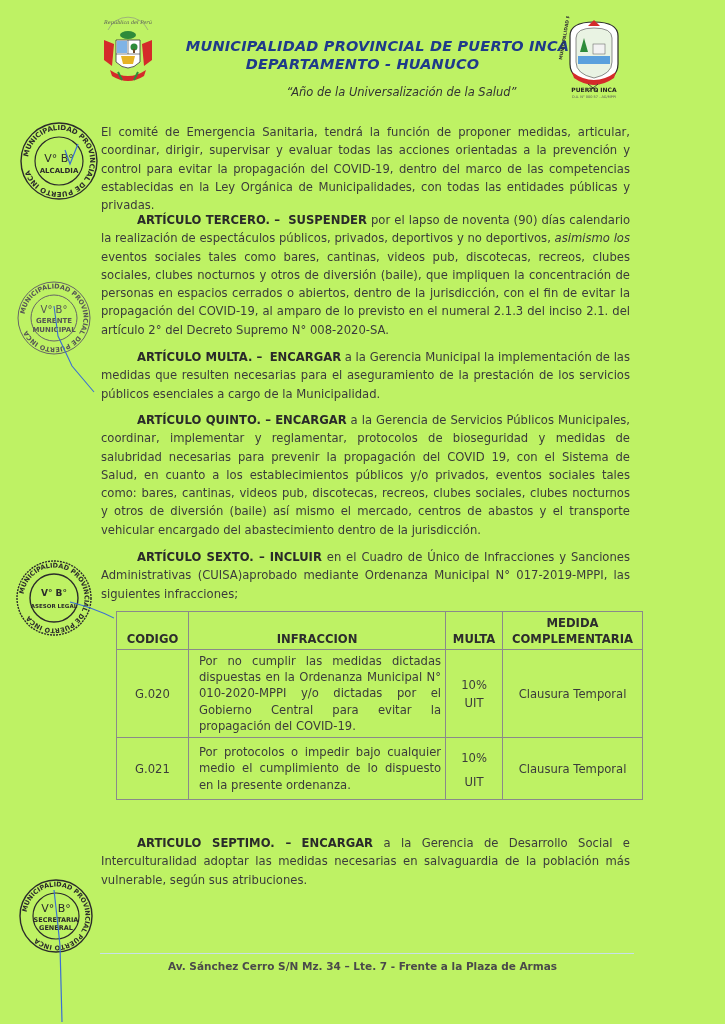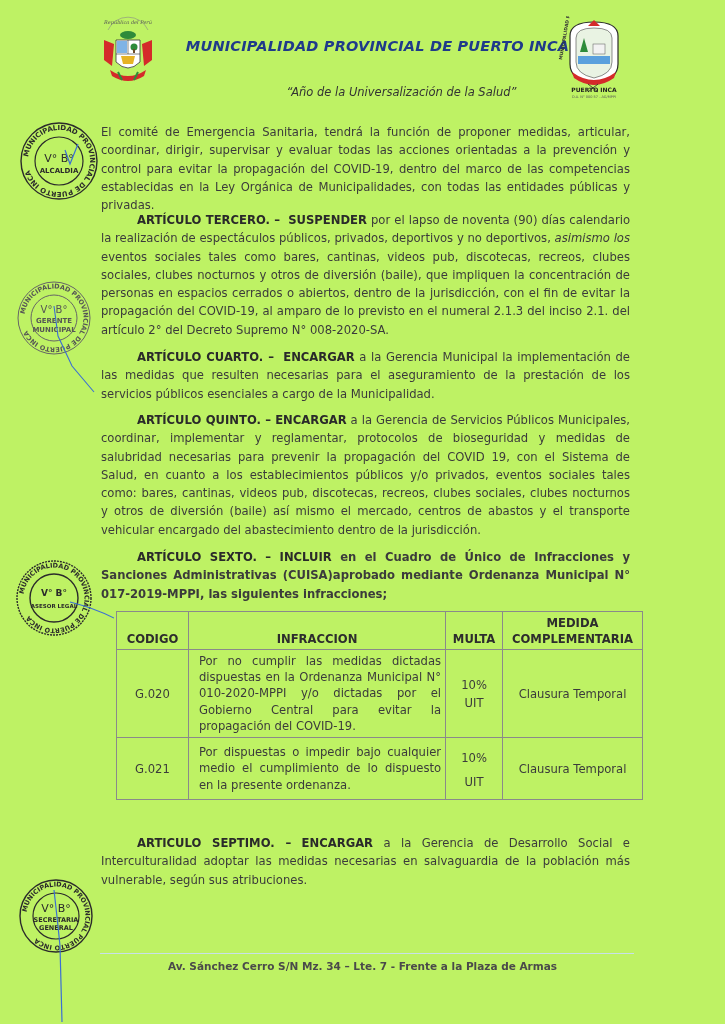--- a/index.html
+++ b/index.html
@@ -56,20 +56,21 @@
       <circle cx="34" cy="31" r="3.5" fill="#2e8b3a"></circle>
       <rect x="33" y="33" width="2" height="4" fill="#6b4a2a"></rect>
       <path d="M21 40 L35 40 L33 48 L23 48 Z" fill="#e6b325"></path>
       <ellipse cx="28" cy="19" rx="8" ry="4" fill="#2e8b3a"></ellipse>
       <path d="M10 54 Q28 66 46 54 L44 60 Q28 70 12 60 Z" fill="#d42a2a"></path>
       <path d="M18 56 L22 64 M38 56 L34 64" stroke="#2e8b3a" stroke-width="2"></path>
     </svg>
   </div>
 
   <div class="hdr-title l1">MUNICIPALIDAD PROVINCIAL DE PUERTO INCA</div>
+  <div class="hdr-title l2">DEPARTAMENTO - HUANUCO</div>
 
   <div class="crest-right">
     <svg width="72" height="84" viewBox="0 0 72 84">
       <path d="M12 20 Q12 6 36 6 Q60 6 60 20 L60 48 Q60 64 36 68 Q12 64 12 48 Z" fill="#fff" stroke="#2b2b2b" stroke-width="1.2"></path>
       <path d="M18 22 Q18 12 36 12 Q54 12 54 22 L54 46 Q54 58 36 62 Q18 58 18 46 Z" fill="#e9f3e3" stroke="#444" stroke-width="0.6"></path>
       <rect x="20" y="40" width="32" height="8" fill="#5aa0dd"></rect>
       <path d="M26 22 L30 36 L22 36 Z" fill="#2e8b3a"></path>
       <rect x="35" y="28" width="12" height="10" fill="#f2f2f2" stroke="#555" stroke-width="0.5"></rect>
       <path d="M30 10 L36 4 L42 10 Z" fill="#d42a2a"></path>
       <path d="M14 56 Q36 72 58 56 L56 62 Q36 76 16 62 Z" fill="#d42a2a"></path>
@@ -80,25 +81,25 @@
       <text x="36" y="82" font-size="3.5" text-anchor="middle" fill="#555" font-family="DejaVu Sans, sans-serif">D.A. N° 000 57 - AG/MPPI</text>
     </svg>
   </div>
 
   <div class="motto">“Año de la Universalización de la Salud”</div>
 
   <p class="para" style="top:123px;">El comité de Emergencia Sanitaria, tendrá la función de proponer medidas, articular, coordinar, dirigir, supervisar y evaluar todas las acciones orientadas a la prevención y control para evitar la propagación del COVID-19, dentro del marco de las competencias establecidas en la Ley Orgánica de Municipalidades, con todas las entidades públicas y privadas.</p>
 
   <p class="para" style="top:211px;"><span class="ind"></span><b>ARTÍCULO TERCERO. –</b>&nbsp; <b>SUSPENDER</b><span> por el lapso de noventa (90) días calendario la realización de espectáculos públicos, privados, deportivos y no deportivos, </span><i>asimismo los</i><span> eventos sociales tales como bares, cantinas, videos pub, discotecas, recreos, clubes sociales, clubes nocturnos y otros de diversión (baile), que impliquen la concentración de personas en espacios cerrados o abiertos, dentro de la jurisdicción, con el fin de evitar la propagación  del COVID-19, al amparo de lo previsto en el numeral 2.1.3 del inciso 2.1. del artículo 2° del Decreto Supremo N° 008-2020-SA.</span></p>
 
-  <p class="para" style="top:348px;"><span class="ind"></span><b>ARTÍCULO CUARTO. –</b>&nbsp; <b>ENCARGAR</b><span> a la Gerencia Municipal la implementación de las medidas que resulten necesarias para el aseguramiento de la prestación de los servicios públicos esenciales a cargo de la Municipalidad.</span></p>
+  <p class="para" style="top:348px;"><span class="ind"></span><b>ARTÍCULO MULTA. –</b>&nbsp; <b>ENCARGAR</b><span> a la Gerencia Municipal la implementación de las medidas que resulten necesarias para el aseguramiento de la prestación de los servicios públicos esenciales a cargo de la Municipalidad.</span></p>
 
   <p class="para" style="top:411px;"><span class="ind"></span><b>ARTÍCULO QUINTO. –</b> <b>ENCARGAR</b><span> a la Gerencia de Servicios Públicos Municipales, coordinar, implementar y reglamentar, protocolos de bioseguridad y medidas de salubridad necesarias para prevenir la propagación del COVID 19, con el Sistema de Salud, en cuanto a los establecimientos públicos y/o privados, eventos sociales tales como: bares, cantinas, videos pub, discotecas, recreos, clubes sociales, clubes nocturnos y otros de diversión (baile) así mismo el mercado, centros de abastos y el transporte vehicular encargado del abastecimiento dentro de la jurisdicción.</span></p>
 
-  <p class="para" style="top:548px;font-weight:bold;"><span class="ind"></span><b>ARTÍCULO SEXTO. –</b> <b>INCLUIR</b><span> en el Cuadro de Único de Infracciones y Sanciones Administrativas (CUISA)aprobado mediante Ordenanza Municipal N° 017-2019-MPPI, las siguientes infracciones;</span></p>
+  <p class="para" style="top:548px;"><span class="ind"></span><b>ARTÍCULO SEXTO. –</b> <b>INCLUIR</b><span> en el Cuadro de Único de Infracciones y Sanciones Administrativas (CUISA)aprobado mediante Ordenanza Municipal N° 017-2019-MPPI, las siguientes infracciones;</span></p>
 
   <table class="infr">
     <colgroup>
       <col style="width:72px">
       <col style="width:258px">
       <col style="width:57px">
       <col style="width:140px">
     </colgroup>
     <thead>
       <tr>
@@ -113,21 +114,21 @@
         <td class="c">G.020</td>
         <td class="j">Por no cumplir las medidas dictadas dispuestas en la Ordenanza Municipal N° 010-2020-MPPI y/o dictadas por el Gobierno Central para evitar la propagación del COVID-19.</td>
         <td class="c multa-cell">
             <span>10%</span>
             <span>UIT</span>
           </td>
         <td class="c">Clausura Temporal</td>
       </tr>
       <tr style="height:62px;">
         <td class="c">G.021</td>
-        <td class="j">Por dispuestas o impedir bajo cualquier medio el cumplimiento de lo dispuesto en la presente ordenanza.</td>
+        <td class="j">Por protocolos o impedir bajo cualquier medio el cumplimiento de lo dispuesto en la presente ordenanza.</td>
         <td class="c multa-cell">
             <span style="line-height:26px;">10%</span>
             <span style="line-height:22px;">UIT</span>
           </td>
         <td class="c">Clausura Temporal</td>
       </tr>
     </tbody>
   </table>
 
   <p class="para" style="top:834px;"><span class="ind"></span><b>ARTICULO SEPTIMO. –</b> <b>ENCARGAR</b><span> a la Gerencia de Desarrollo Social e Interculturalidad adoptar las medidas necesarias en salvaguardia de la población más vulnerable, según sus atribuciones.</span></p>

